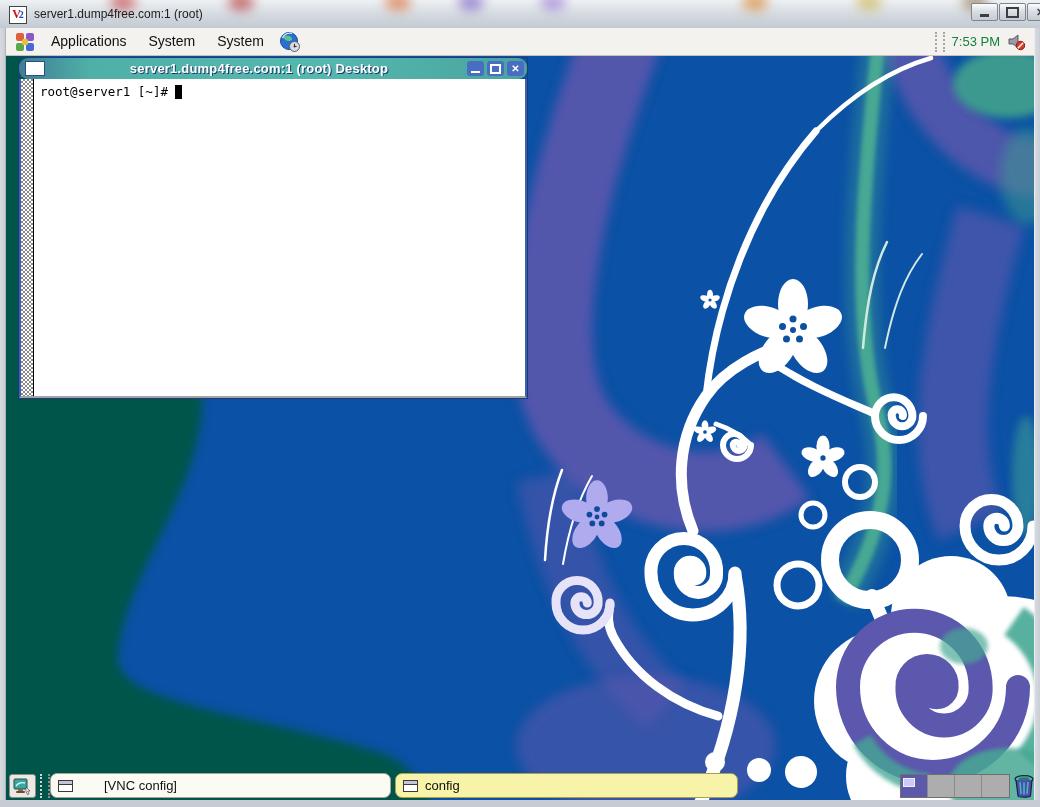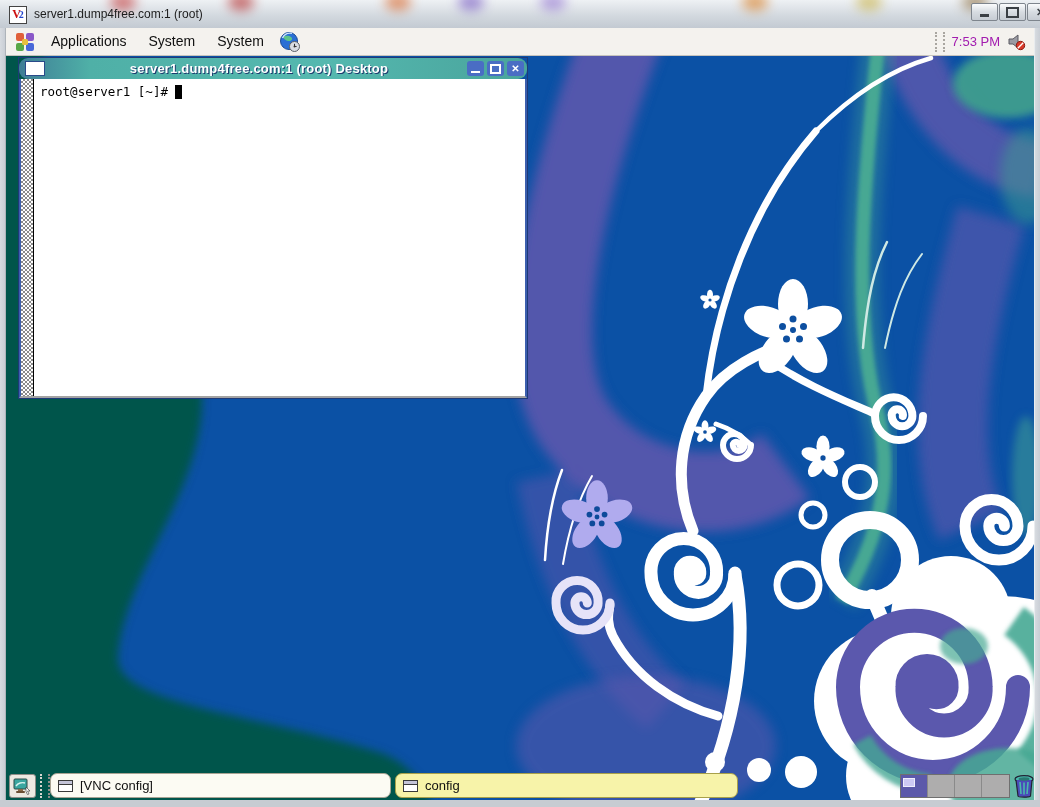--- a/index.html
+++ b/index.html
@@ -29,21 +29,21 @@
           border-top:1px solid #9aa1a8;box-sizing:border-box;}
   
   #remote{position:absolute;left:6px;top:28px;width:1028px;height:772px;overflow:hidden;background:#0b51a5;}
   #menubar{position:absolute;left:0;top:0;width:1028px;height:28px;background:#f4f2ee;
     border-bottom:1px solid #c6c3bd;display:flex;align-items:center;box-sizing:border-box;}
   .menu-item{font-size:14px;color:#101010;padding:0 11px;line-height:27px;}
   #menu-logo{width:22px;height:22px;margin:0 4px 0 8px;}
   #menu-globe{width:22px;height:22px;margin-left:4px;}
   #clock-handle{margin-left:auto;width:6px;height:20px;
     border-left:2px dotted #a9a6a0;border-right:2px dotted #a9a6a0;}
-  #menu-clock{font-size:13px;color:#a21caf;padding:0 7px;}
+  #menu-clock{font-size:13px;color:#15803d;padding:0 7px;}
   #speaker{width:19px;height:19px;margin-right:8px;}
   #desktop{position:absolute;left:0;top:28px;width:1028px;height:744px;}
   
   #xterm-win{position:absolute;left:12px;top:29px;width:510px;height:342px;
     border:1px solid #1e3a78;box-sizing:border-box;display:flex;flex-direction:column;}
   #xterm-titlebar{height:21px;flex:0 0 21px;display:flex;align-items:center;
     background:linear-gradient(90deg,#3e7d96,#4fb0a7 14%,#55b8af 60%,#49a49c);border-radius:9px;}
   #xterm-menubox{width:18px;height:13px;background:#fff;border:1px solid #2a4a8a;margin:0 6px;}
   #xterm-title{flex:1;text-align:center;font-size:13px;font-weight:bold;color:#fff;
     text-shadow:1px 1px 0 #1c3a6e;letter-spacing:.2px;white-space:nowrap;overflow:hidden;}
@@ -64,21 +64,21 @@
     vertical-align:text-bottom;margin-left:7px;}
   
   #panel{position:absolute;left:0;top:744px;width:1028px;height:28px;}
   #show-desktop{position:absolute;left:3px;top:2px;width:27px;height:24px;background:#ece9e2;
     border:1px solid #8f8d88;border-radius:3px;box-sizing:border-box;
     display:flex;align-items:center;justify-content:center;}
   #panel-handle{position:absolute;left:34px;top:2px;width:6px;height:24px;
     border-left:2px dotted #d9d6cf;border-right:2px dotted #8f8d88;}
   .task-btn{position:absolute;top:1px;height:25px;border-radius:7px;box-sizing:border-box;
     display:flex;align-items:center;font-size:13px;color:#101010;padding-left:7px;}
-  #task-1{left:44px;width:341px;background:#fcfbf3;border:1px solid #a8a393;}
+  #task-1{left:44px;width:341px;background:#fcfbf3;border:1px solid #a8a393;gap:24px;}
   #task-2{left:389px;width:343px;background:#f7f3a9;border:1px solid #a8a04a;}
   .mini-win{width:15px;height:12px;background:#fff;border:1px solid #3a3a3a;margin-right:7px;
     box-sizing:border-box;}
   .mini-win i{display:block;height:3px;background:#c4c4d8;border-bottom:1px solid #3a3a3a;}
   #workspaces{position:absolute;left:894px;top:2px;height:24px;display:flex;
     border:1px solid #6f6f6f;box-sizing:border-box;}
   .ws-cell{width:27px;height:100%;background:#aeadad;border-right:1px solid #8a8a8a;
     box-sizing:border-box;position:relative;}
   .ws-cell:last-child{border-right:none;}
   .ws-cell.active{background:#5c59aa;}

